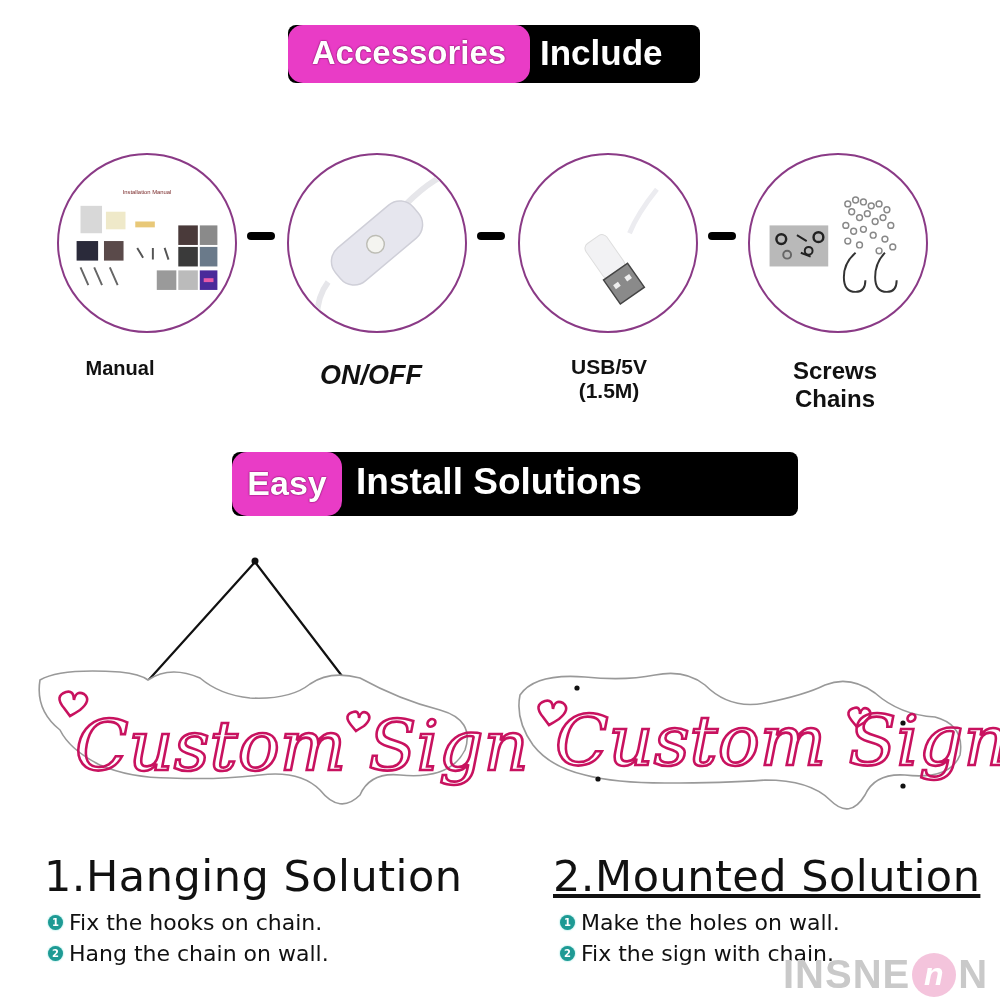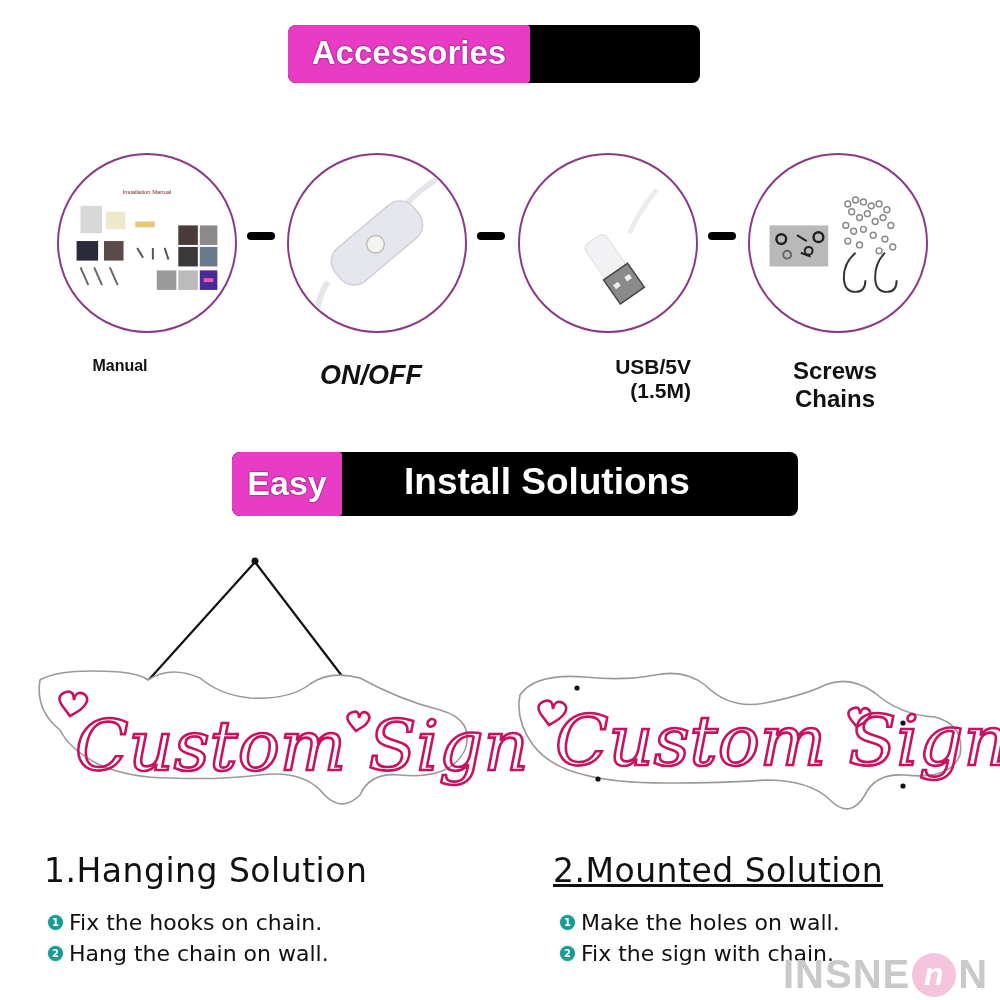--- a/index.html
+++ b/index.html
@@ -13,35 +13,35 @@
     align-items: stretch;
     border-radius: 8px;
     overflow: hidden;
     background: #000;
   }
   .banner .pink {
     background: #e93cc6;
     color: #fff;
     font-weight: bold;
     display: flex; align-items: center; justify-content: center;
-    border-radius: 3px;
+    border-radius: 15px;
     text-shadow: 0 0 2px rgba(120,0,90,0.9), 0 0 1px rgba(120,0,90,1);
   }
   .banner .dark {
     color: #fff;
     font-weight: bold;
     display: flex; align-items: center;
   }
   #banner-acc { left: 288px; top: 25px; width: 412px; height: 58px; }
   #banner-acc .pink { width: 242px; font-size: 33px; padding-bottom: 2px; }
   #banner-acc .dark { font-size: 35px; padding-left: 10px; padding-bottom: 2px; }
 
   #banner-install { left: 232px; top: 452px; width: 566px; height: 64px; }
   #banner-install .pink { width: 110px; font-size: 34px; padding-bottom: 2px; }
-  #banner-install .dark { font-size: 37px; padding-left: 14px; padding-bottom: 4px; margin-left: 48px; }
+  #banner-install .dark { font-size: 37px; padding-left: 14px; padding-bottom: 4px; }
 
   
   .acc-circle {
     position: absolute;
     width: 180px; height: 180px;
     border: 2px solid #8a3a86;
     border-radius: 50%;
     background: #fff;
     overflow: hidden;
   }
@@ -63,44 +63,44 @@
   #conn-2 { left: 708px; }
 
   .acc-label {
     position: absolute;
     font-weight: bold;
     text-align: center;
     line-height: 1.15;
     white-space: pre-line;
     color: #111;
   }
-  #label-0 { left: 57px;  top: 357px; width: 126px; font-size: 16px; }
+  #label-0 { left: 57px;  top: 357px; width: 126px; font-size: 20px; }
   #label-1 { left: 288px; top: 360px; width: 166px; font-size: 27px; font-style: italic; }
-  #label-2 { left: 527px; top: 355px; width: 164px; font-size: 21px; text-align: right; }
+  #label-2 { left: 527px; top: 355px; width: 164px; font-size: 21px; }
   #label-3 { left: 762px; top: 357px; width: 146px; font-size: 24px; }
 
   
   .sign-wrap { position: absolute; text-align: right; }
   .sign-wrap svg { display: block; overflow: visible; }
   #sign-hanging { left: 20px; top: 550px; width: 470px; height: 275px; }
   #sign-mounted { left: 505px; top: 655px; width: 470px; height: 175px; }
 
   .sign-text {
     font-family: "DejaVu Serif", serif;
     font-style: italic;
     fill: none;
     stroke: #c8125f;
     stroke-width: 2.6;
   }
 
   
   .sol-title {
     position: absolute;
     font-family: "DejaVu Sans", sans-serif;
-    font-size: 33px;
+    font-size: 43px;
     color: #111;
     letter-spacing: 0.5px;
   }
   #sol-title-0 { left: 44px;  top: 851px; }
   #sol-title-1 { left: 553px; top: 851px; text-decoration: underline; }
 
   .step {
     position: absolute;
     display: flex; align-items: center;
     font-family: "DejaVu Sans", sans-serif;
@@ -142,20 +142,21 @@
     font-style: italic;
     font-size: 32px;
     margin: 0 2px;
   }
 </style>
 </head>
 <body>
 
 <div class="banner" id="banner-acc">
   <div class="pink">Accessories</div>
+  <div class="dark">Include</div>
 </div>
 
 <div class="acc-circle" id="circle-0">
   <svg viewBox="0 0 180 180">
     <text x="90" y="40" font-size="6" fill="#7a2a2a" text-anchor="middle" font-family="Liberation Sans, sans-serif">Installation Manual</text>
     <rect x="22" y="52" width="22" height="28" fill="#d8d8d8"></rect>
     <rect x="48" y="58" width="20" height="18" fill="#efe9c9"></rect>
     <rect x="18" y="88" width="22" height="20" fill="#2a2a3a"></rect>
     <rect x="46" y="88" width="20" height="20" fill="#5a4a4a"></rect>
     <path d="M22 115 l8 18 M36 115 l8 18 M52 115 l8 18" stroke="#666" stroke-width="2"></path>

